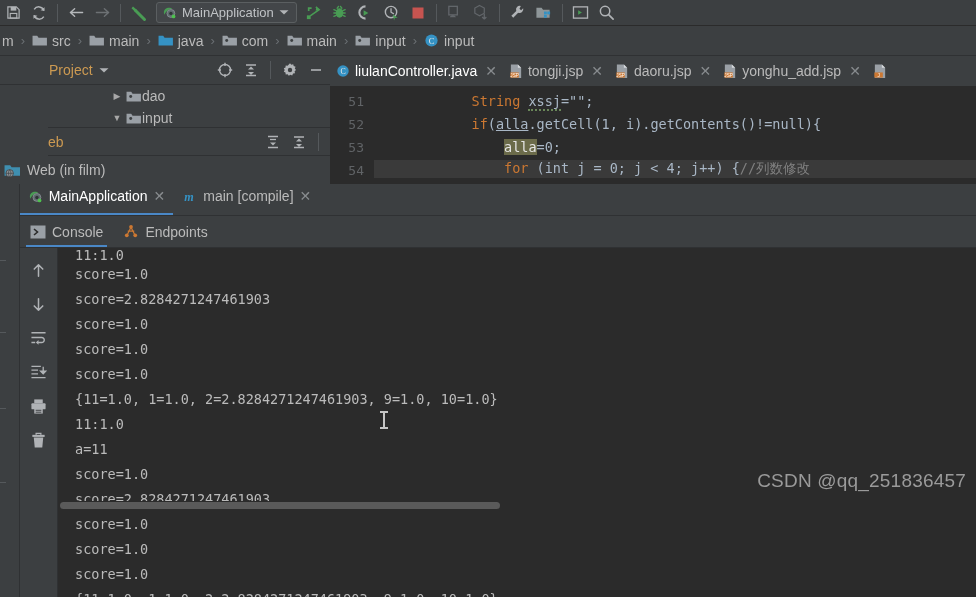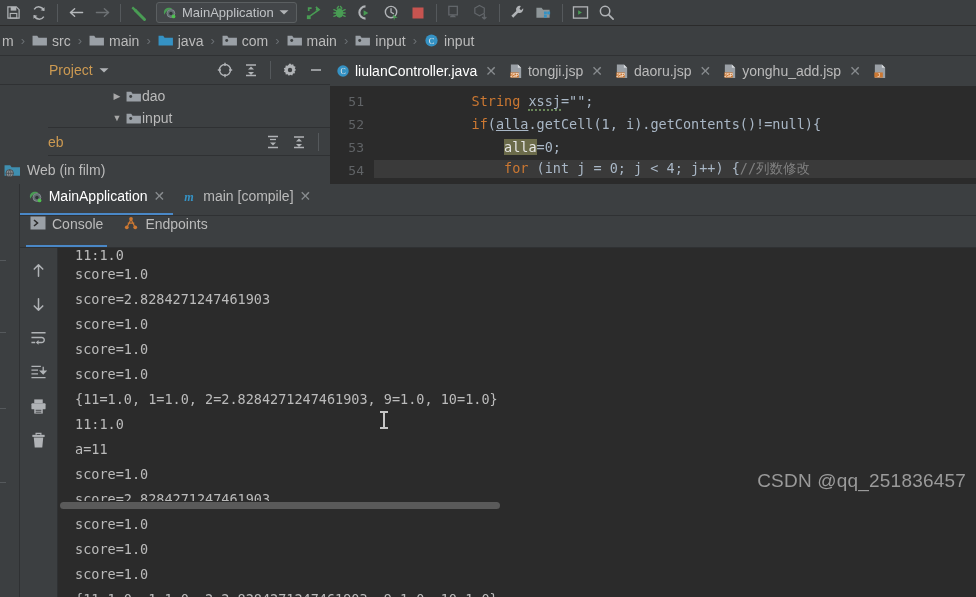--- a/index.html
+++ b/index.html
@@ -134,21 +134,21 @@
     height: 2px; background: #4a88c7;
   }
   .rtab-close { color: #888c8f; font-size: 14px; }
 
   .sub-tabs {
     position: absolute; left: 20px; top: 216px; width: 956px; height: 32px;
     background: #3c3f41; display: flex; align-items: center;
     border-bottom: 1px solid #2f3133;
   }
   .stab {
-    display: flex; align-items: flex-start; gap: 6px;
+    display: flex; align-items: center; gap: 6px;
     padding: 0 10px; height: 31px; font-size: 14px; color: #bbbbbb;
     position: relative;
   }
   .stab.active::after {
     content: ""; position: absolute; left: 6px; right: 6px; bottom: 0;
     height: 2px; background: #4a88c7;
   }
 
   
   .console-gutter {

